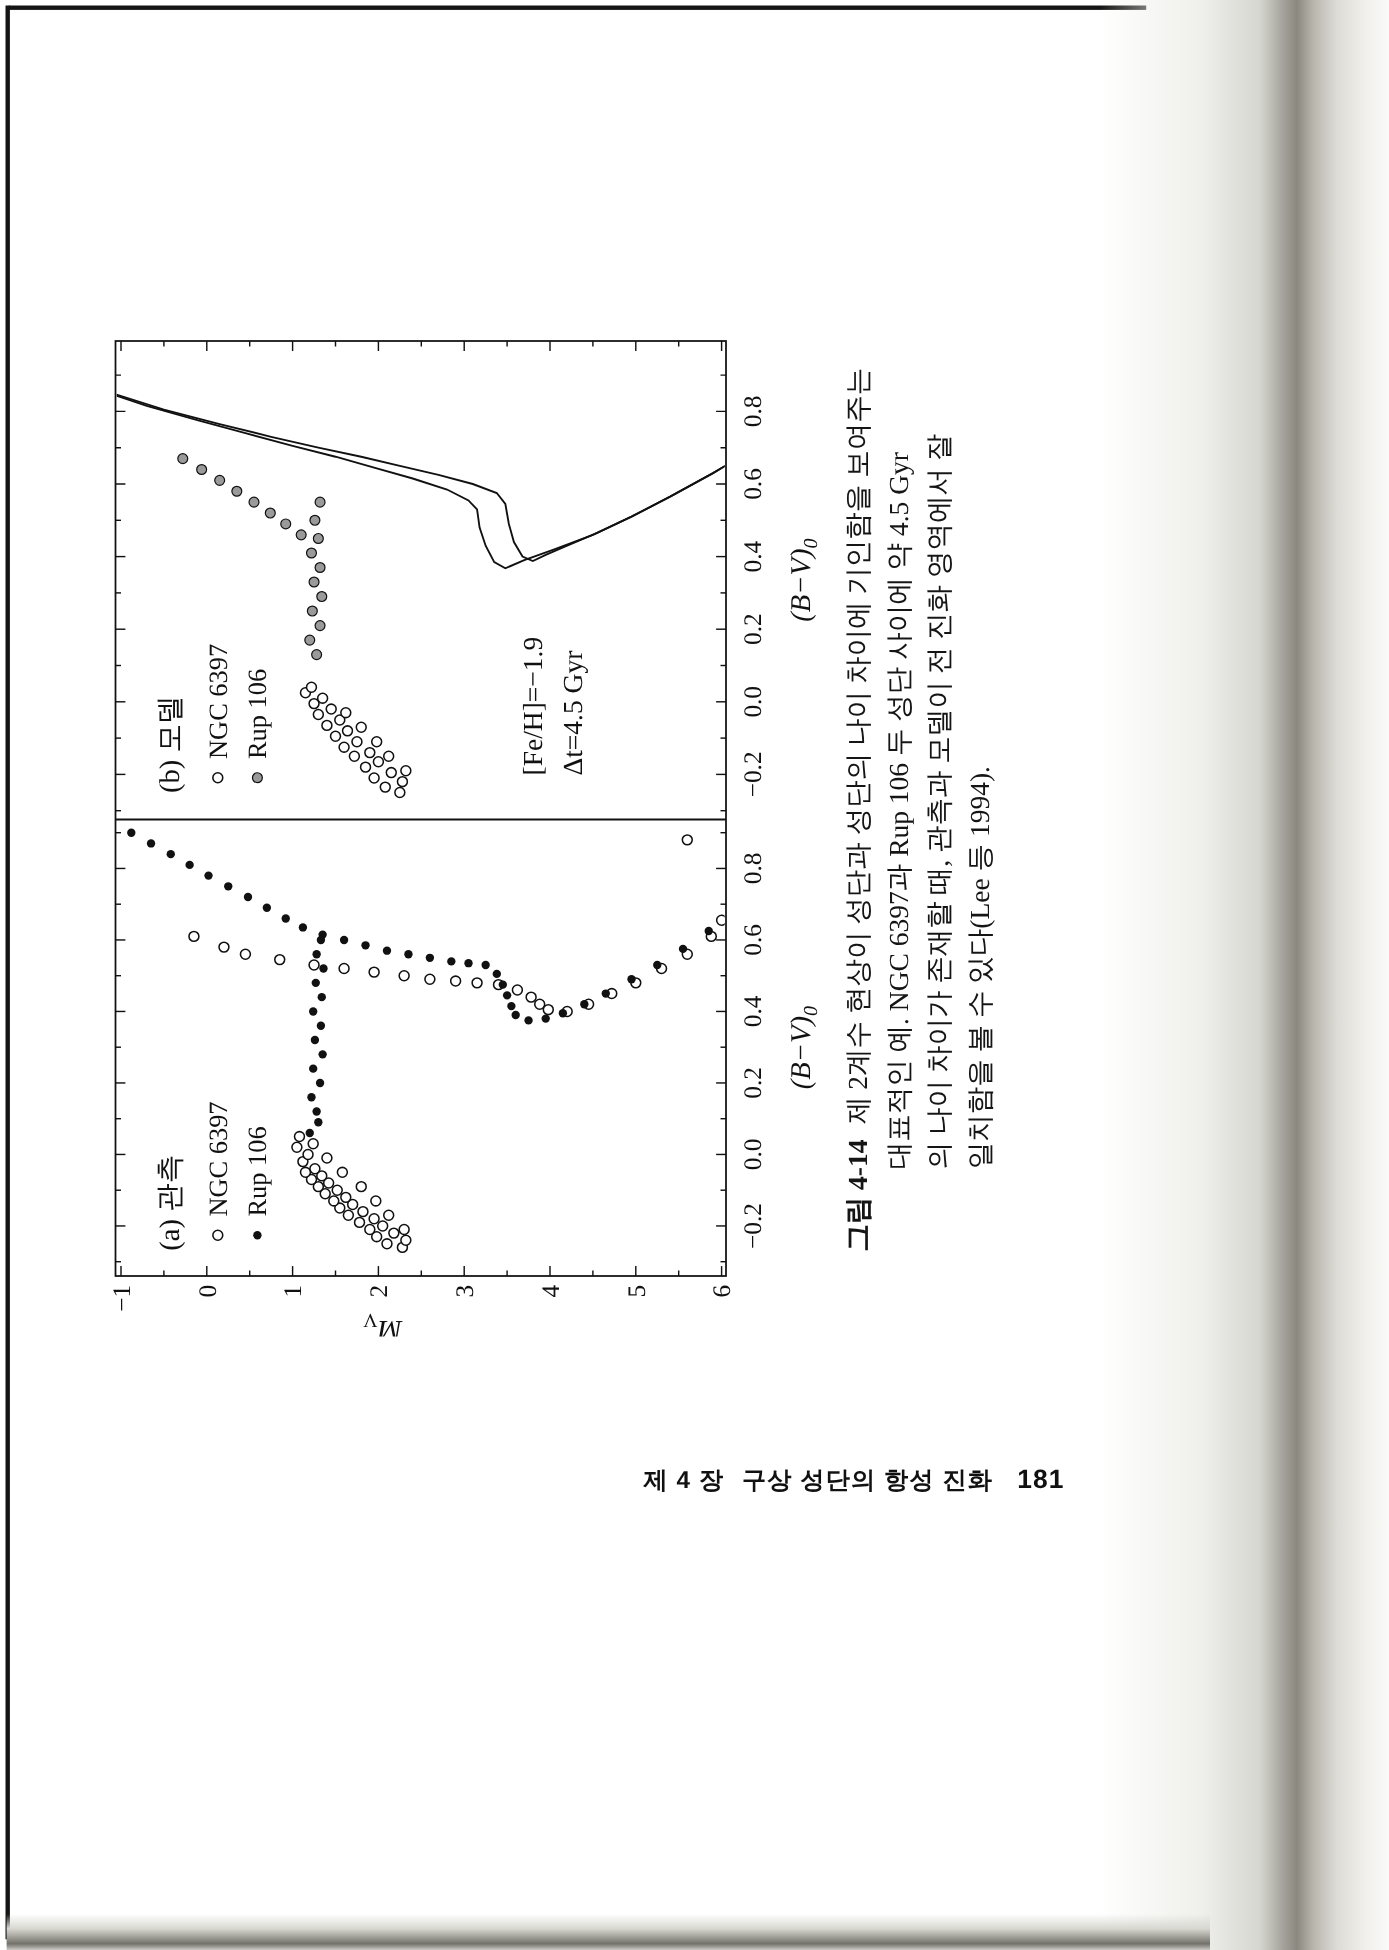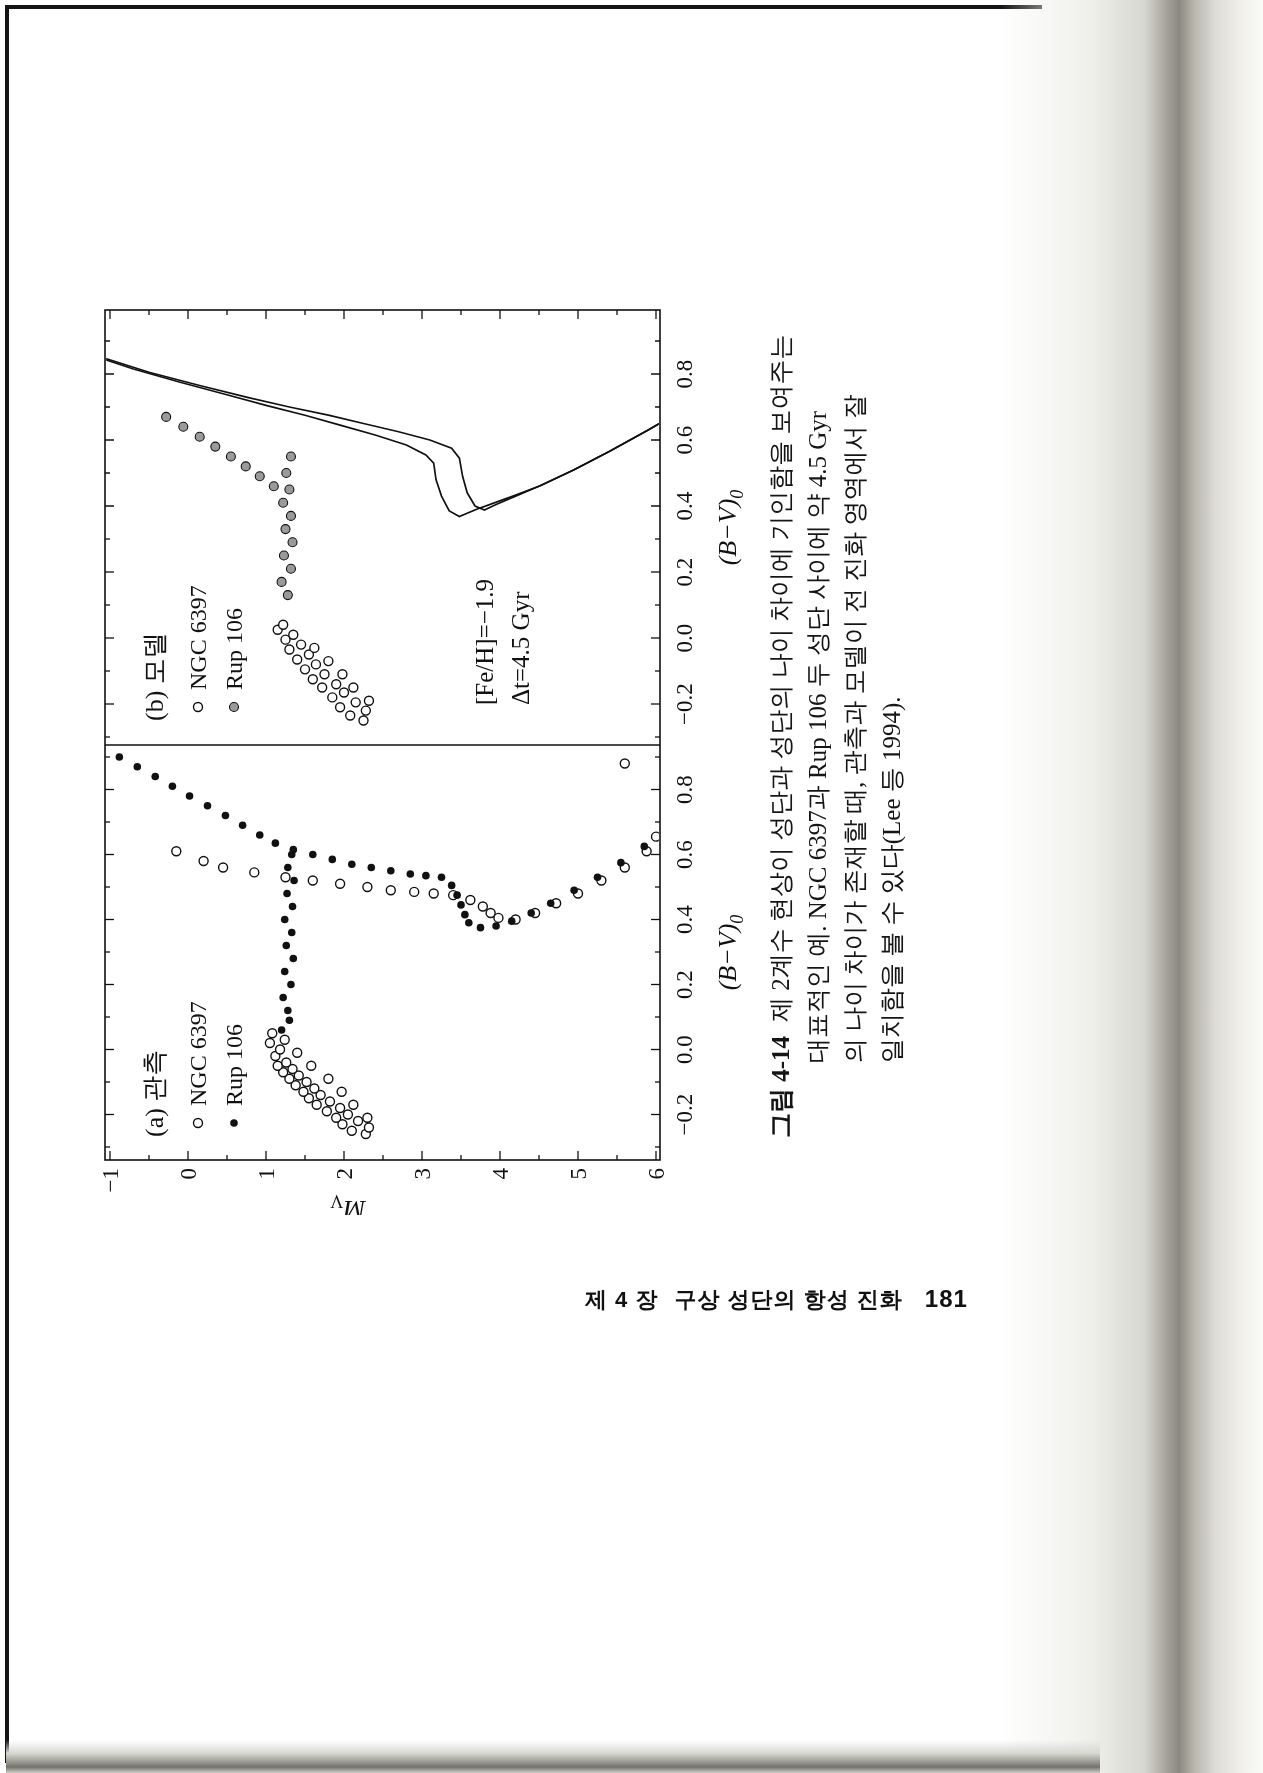--- a/index.html
+++ b/index.html
@@ -15,21 +15,21 @@
         background:linear-gradient(180deg,rgba(255,255,255,0) 0%,#d8d8d2 40%,#96958d 68%,
         #72716a 82%,#cfcec8 100%);}
   .rotated{position:absolute;left:100px;top:280px;width:935px;height:810px;
            transform-origin:0 0;transform:translateY(935px) rotate(-90deg);}
   #figure-svg{position:absolute;left:0;top:0;}
   .caption{position:absolute;left:0;top:662px;width:935px;color:#151515;
            font:25px/37px "Liberation Serif","DejaVu Serif",serif;}
   .cap-line{padding-left:77px;white-space:nowrap;}
   .cap-line.indent{padding-left:152px;}
   .cap-label{font-weight:bold;margin-right:14px;}
-  .footer{position:absolute;left:585px;top:1285px;color:#111;
+  .footer{position:absolute;left:585px;top:1331px;color:#111;
           font-family:"Liberation Sans","DejaVu Sans",sans-serif;font-weight:bold;
           font-size:22px;letter-spacing:1px;white-space:nowrap;}
   .footer .gap{margin-left:16px;}
   .footer .num{margin-left:22px;font-size:24px;}
 </style>
 </head>
 <body>
 
 <div class="page">
   <div class="edge-top"></div>

